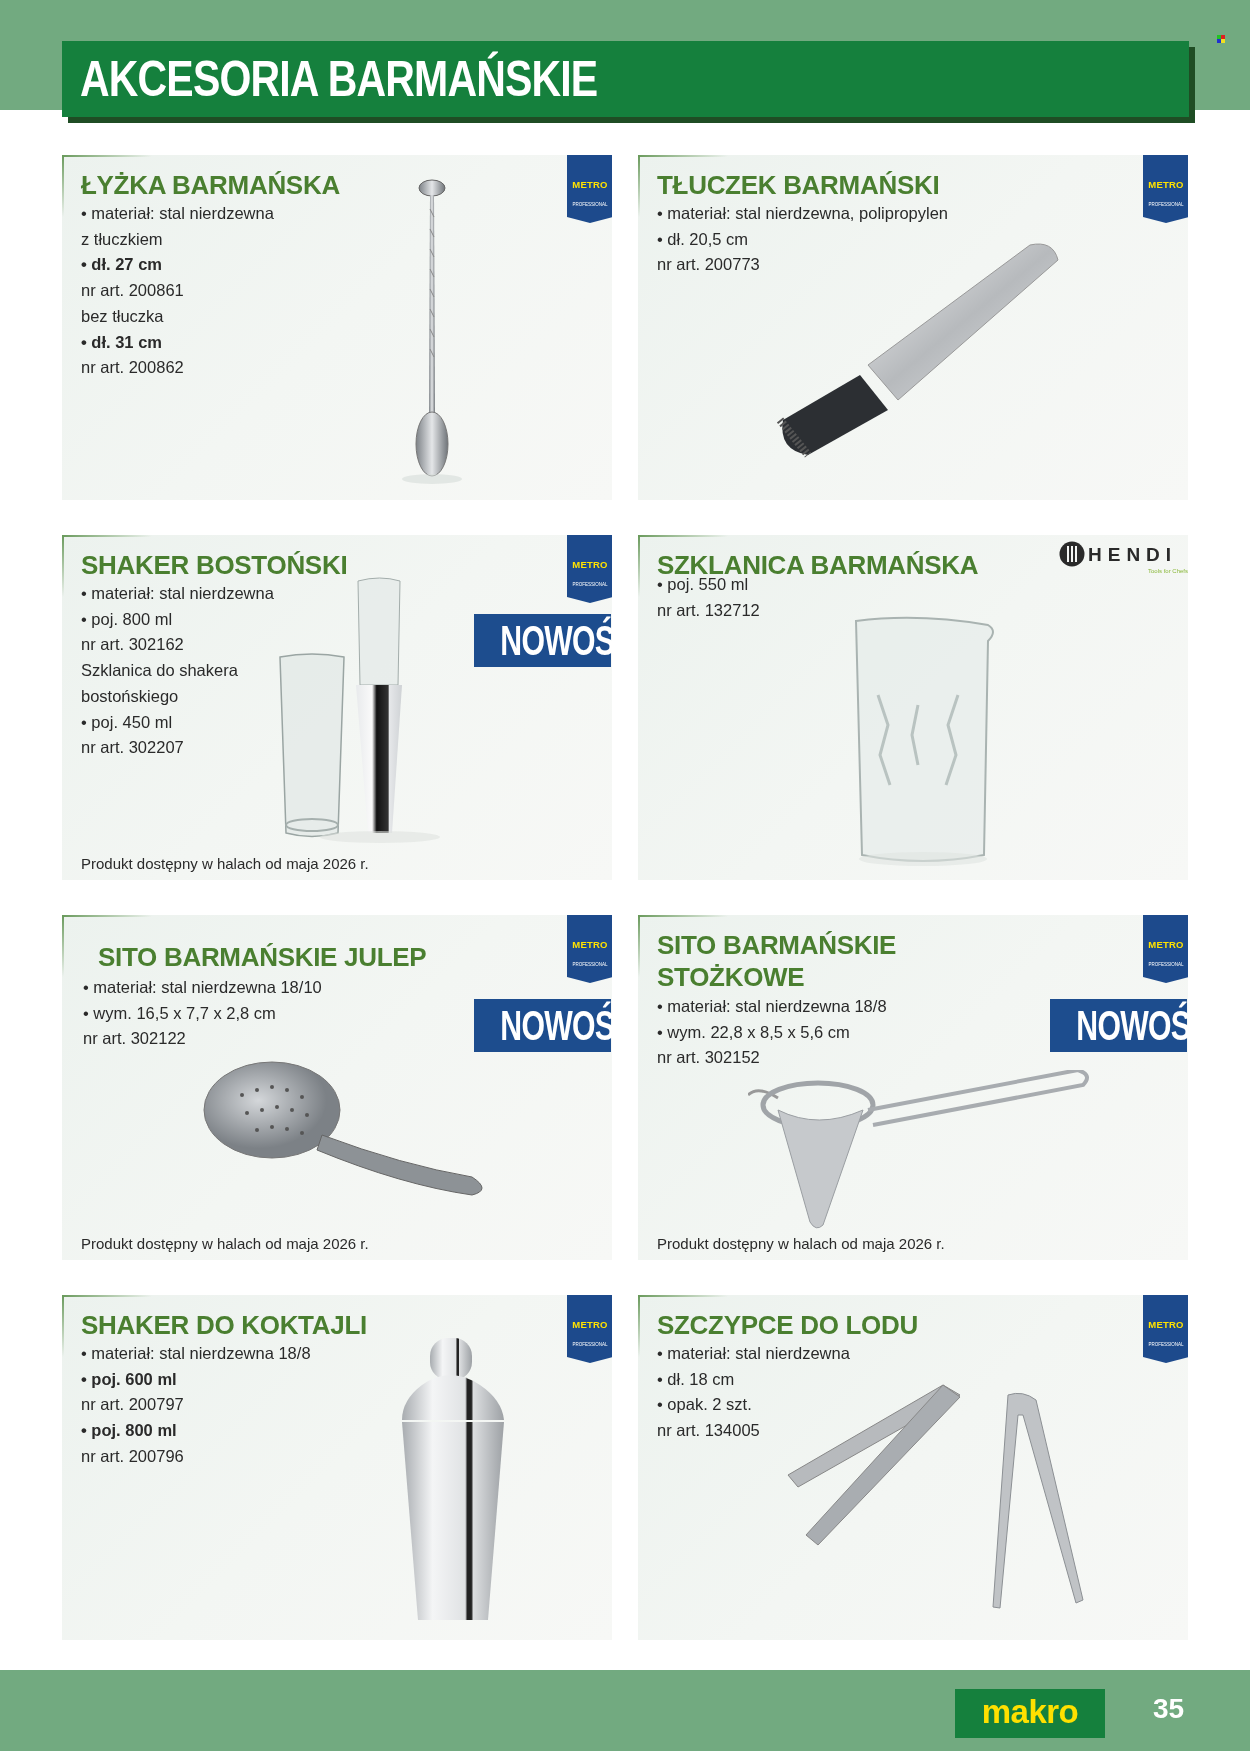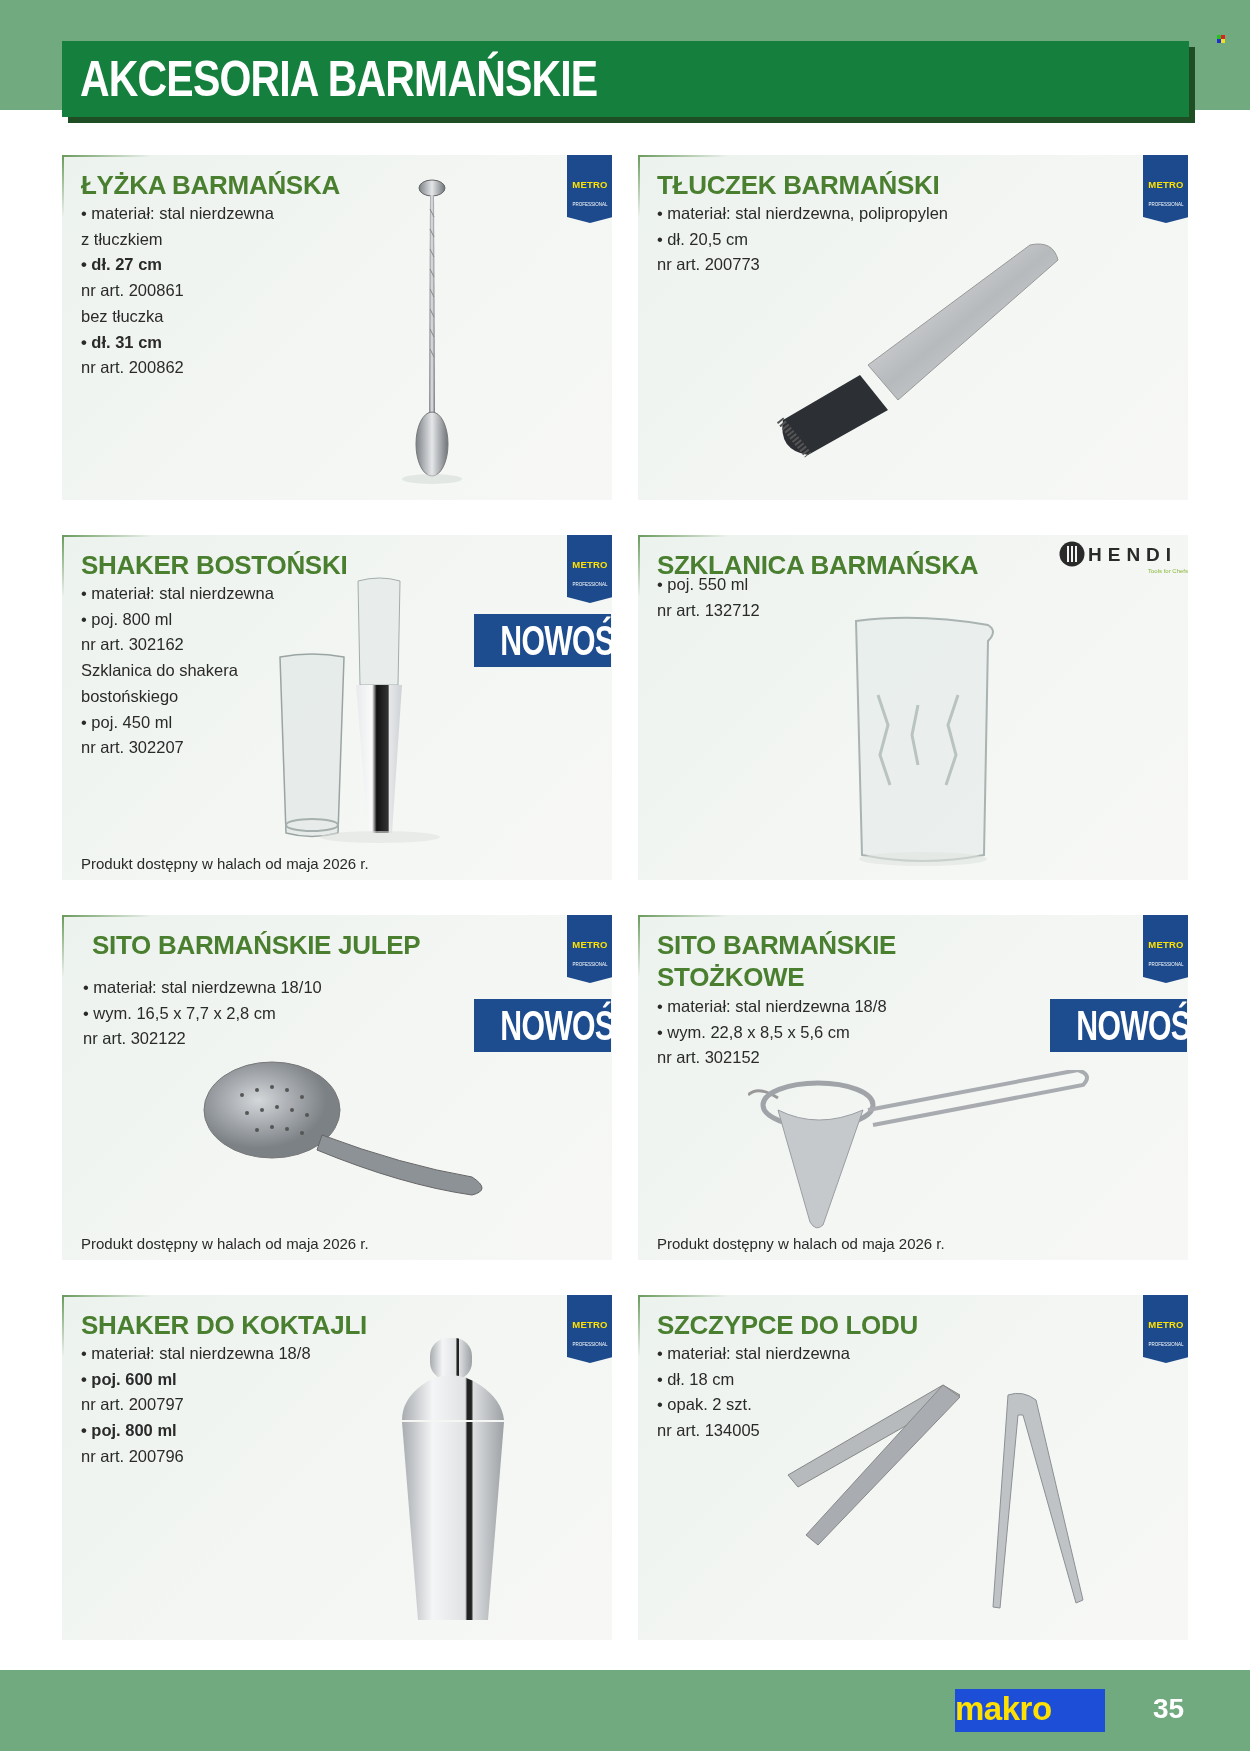--- a/index.html
+++ b/index.html
@@ -34,21 +34,21 @@
   .nowosc { position: absolute; right: 1px; width: 137px; height: 53px; background: #1d4d8e; color: #fff; display: flex; align-items: center; }
   .nowosc span { font-weight: bold; font-size: 42px; transform: scaleX(0.72); white-space: nowrap; letter-spacing: -1px; }
 
   .hendi { position: absolute; right: 0; top: 6px; width: 130px; height: 36px; }
   .hendi .word { position: absolute; left: 30px; top: 3px; font-weight: bold; font-size: 19px; letter-spacing: 6px; color: #2a2a2a; }
   .hendi .tag { position: absolute; right: 0; top: 27px; font-size: 6px; color: #8ab83a; }
 
   .prod { position: absolute; }
 
   .bottom-band { position: absolute; left: 0; top: 1670px; width: 1250px; height: 81px; background: #72aa80; }
-  .makro { position: absolute; left: 955px; top: 1689px; width: 150px; height: 43px; background: #1d4ed8; display: flex; align-items: center; }
+  .makro { position: absolute; left: 955px; top: 1689px; width: 150px; height: 49px; background: #15803d; display: flex; align-items: center; justify-content: center; }
   .makro span { color: #ffe000; font-weight: bold; font-size: 33px; letter-spacing: -0.5px; margin-top: -4px; }
   .page-num { position: absolute; left: 1153px; top: 1693px; color: #fff; font-weight: bold; font-size: 28px; }
 </style>
 </head>
 <body>
 
 <div class="top-band"></div>
 <div class="tiny-logo">
     <span></span>
     <span></span>
@@ -178,21 +178,21 @@
     <div class="tag">Tools for Chefs</div>
   </div>
   <svg class="prod" style="left:210px;top:80px;" width="160" height="260" viewBox="0 0 160 260">
     <path d="M8 6 Q70 -2 140 10 Q150 16 140 26 L136 240 Q75 252 14 240 Z" fill="rgba(225,233,231,0.55)" stroke="#a9b3b1" stroke-width="2"></path>
     <path d="M30 80 l10 30 l-8 30 l10 30 M110 80 l-10 30 l8 30 l-10 30 M70 90 l-6 30 l6 30" stroke="#b9c3c1" stroke-width="3" fill="none"></path>
     <ellipse cx="75" cy="244" rx="64" ry="7" fill="#dfe4e1" opacity="0.6"></ellipse>
   </svg>
 </div>
 
 <div class="card" style="left:62px;top:915px;">
-  <h2 style="left:30px;">SITO BARMAŃSKIE JULEP</h2>
+  <h2 style="left:36px;margin-top:12px;">SITO BARMAŃSKIE JULEP</h2>
   <div class="specs" style="top:46px;left:21px;margin-top:14px;">
     <div>• materiał: stal nierdzewna 18/10</div>
     <div>• wym. 16,5 x 7,7 x 2,8 cm</div>
     <div>nr art. 302122</div>
   </div>
   <div class="metro">
     <svg width="46" height="68" viewBox="0 0 46 68">
         <path d="M0 0H46V62L23 68L0 62Z" fill="#1d4a8c"></path>
       </svg>
     <div class="m1">METRO</div><div class="m2">PROFESSIONAL</div>

